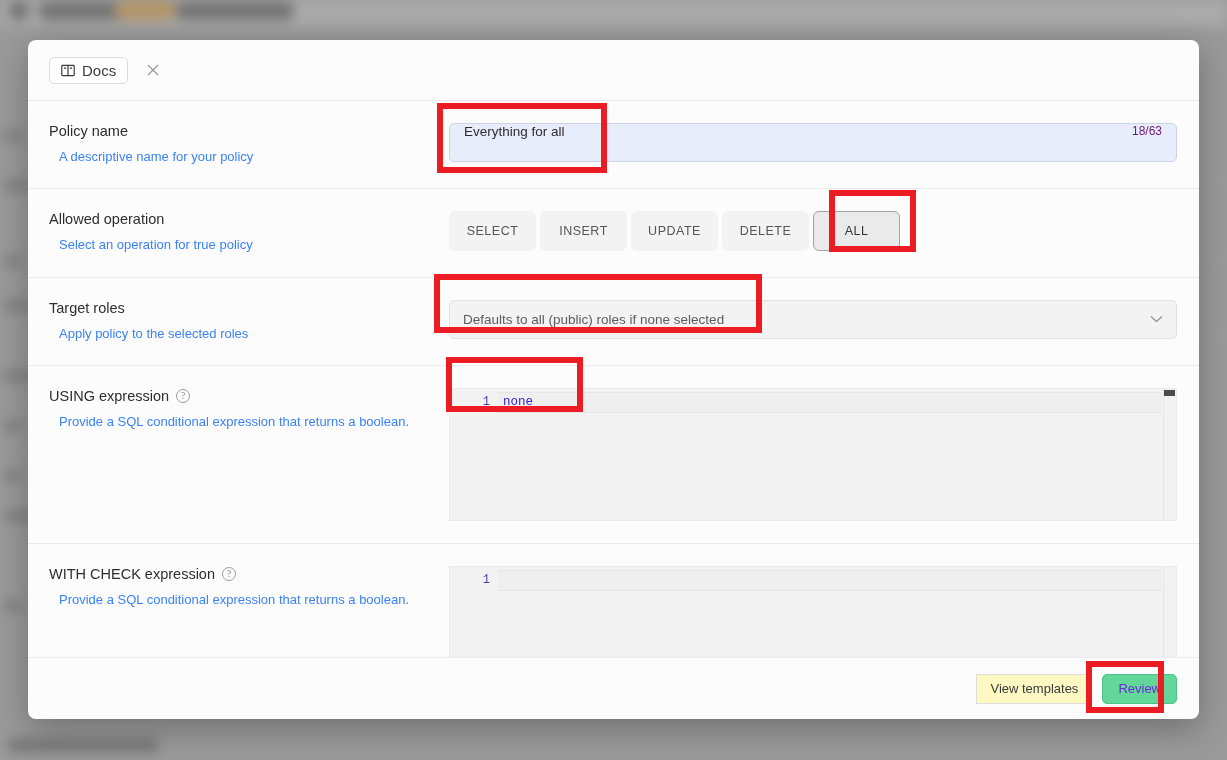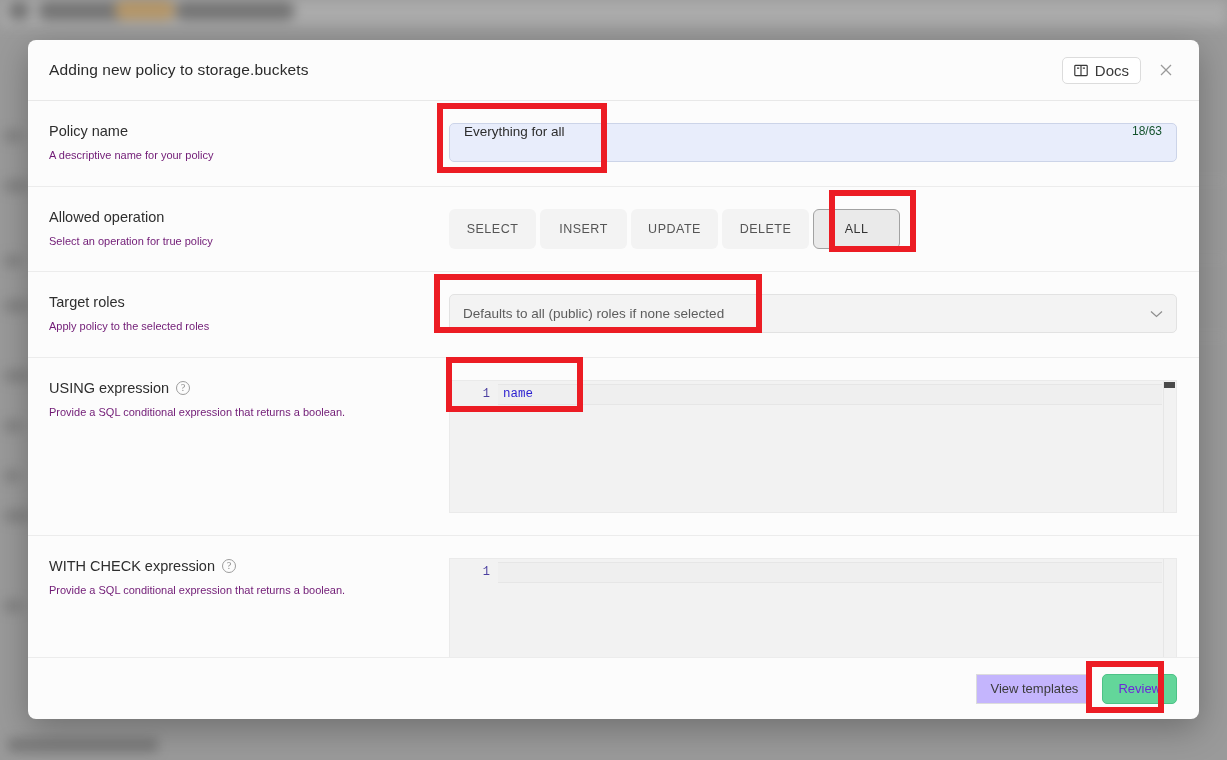--- a/index.html
+++ b/index.html
@@ -109,23 +109,24 @@
   }
   .label-title {
     font-size: 14.5px;
     color: #2e2e2e;
     margin-bottom: 9px;
     display: flex;
     align-items: center;
     gap: 7px;
   }
   .label-desc {
-    font-size: 11px;
-    color: #701a75;
+    font-size: 13px;
+    color: #3b82f6;
     line-height: 1.42;
+    margin-left: 10px;
   }
   .row-control { flex: 1 1 auto; display: flex; align-items: flex-start; }
 
   .help-icon {
     width: 14px; height: 14px;
     border: 1.2px solid #9c9c9c;
     border-radius: 50%;
     color: #7d7d7d;
     font-size: 9.5px;
     line-height: 12px;
@@ -143,21 +144,21 @@
     border: 1px solid #ccd4e8;
     border-radius: 5px;
     display: flex;
     align-items: flex-start;
     padding: 0 14px;
     font-size: 13.5px;
     color: #2d2d2d;
     cursor: text;
   }
   .text-input .val { flex: 1 1 auto; }
-  .counter { font-size: 12px; color: #14532d; }
+  .counter { font-size: 12px; color: #701a75; }
 
   
   .ops { display: flex; gap: 4px; }
   .op-btn {
     height: 40px;
     min-width: 87px;
     padding: 0 16px;
     background: #f3f3f3;
     border: 1px solid transparent;
     border-radius: 6px;
@@ -241,21 +242,21 @@
     border-top: 1px solid #ececec;
     display: flex;
     align-items: center;
     justify-content: flex-end;
     gap: 10px;
     padding: 0 22px;
   }
   .btn-secondary {
     height: 30px;
     padding: 0 13px;
-    background: #c4b5fd;
+    background: #fef9c3;
     border: 1px solid #dcdcdc;
     border-radius: 0;
     font-size: 13px;
     color: #3b3b3b;
     cursor: pointer;
     text-align: right;
   }
   .btn-primary {
     height: 30px;
     padding: 0 15px;
@@ -300,21 +301,20 @@
     <div class="bg-panel-line" style="top:258px;left:1180px;width:47px;"></div>
     <div class="bg-panel-line" style="top:336px;left:1180px;width:47px;"></div>
 
     <div class="bg-bottomtext"></div>
   </div>
 </div>
 
 <div class="modal">
 
   <div class="modal-header">
-    <div class="modal-title">Adding new policy to storage.buckets</div>
 
     <div class="docs-btn">
       <span>
         <svg width="14" height="13" viewBox="0 0 14 13" fill="none" stroke="#3a3a3a" stroke-width="1.2">
           <rect x="0.8" y="1.4" width="12.4" height="10.2" rx="0.8"></rect>
           <line x1="7" y1="1.4" x2="7" y2="11.6"></line>
           <line x1="3" y1="4.2" x2="5.2" y2="4.2"></line>
           <line x1="8.8" y1="4.2" x2="11" y2="4.2"></line>
         </svg>
       </span>
@@ -383,21 +383,21 @@
           <span>USING expression</span>
           <span class="help-icon">?</span>
         </div>
         <div class="label-desc">Provide a SQL conditional expression that returns a boolean.</div>
       </div>
       <div class="row-control">
         <div class="editor">
           <div class="gutter"></div>
           <div class="active-line"></div>
           <div class="lineno">1</div>
-          <div class="code">name</div>
+          <div class="code">none</div>
           <div class="vscroll">
             <div class="vthumb"></div>
           </div>
         </div>
       </div>
     </div>
 
     <div class="row" style="border-bottom:none;">
       <div class="row-label">
         <div class="label-title">

